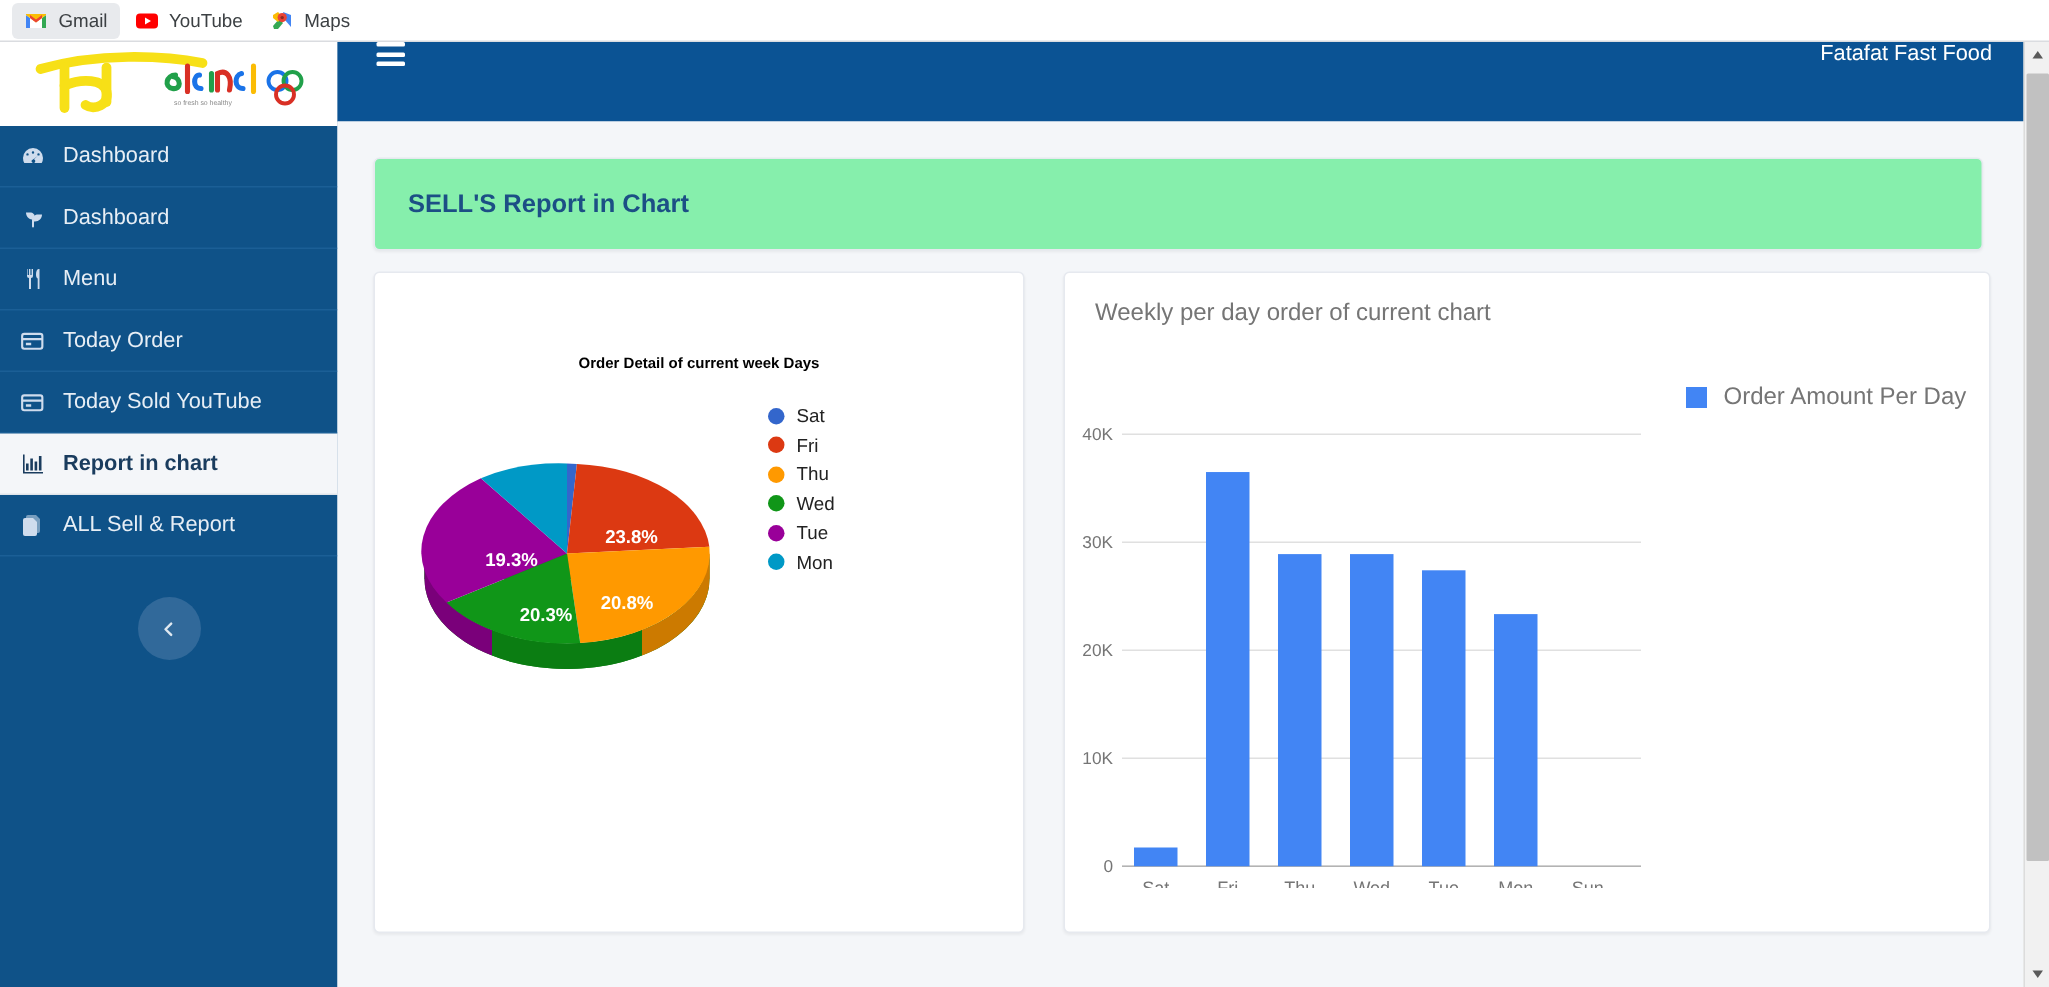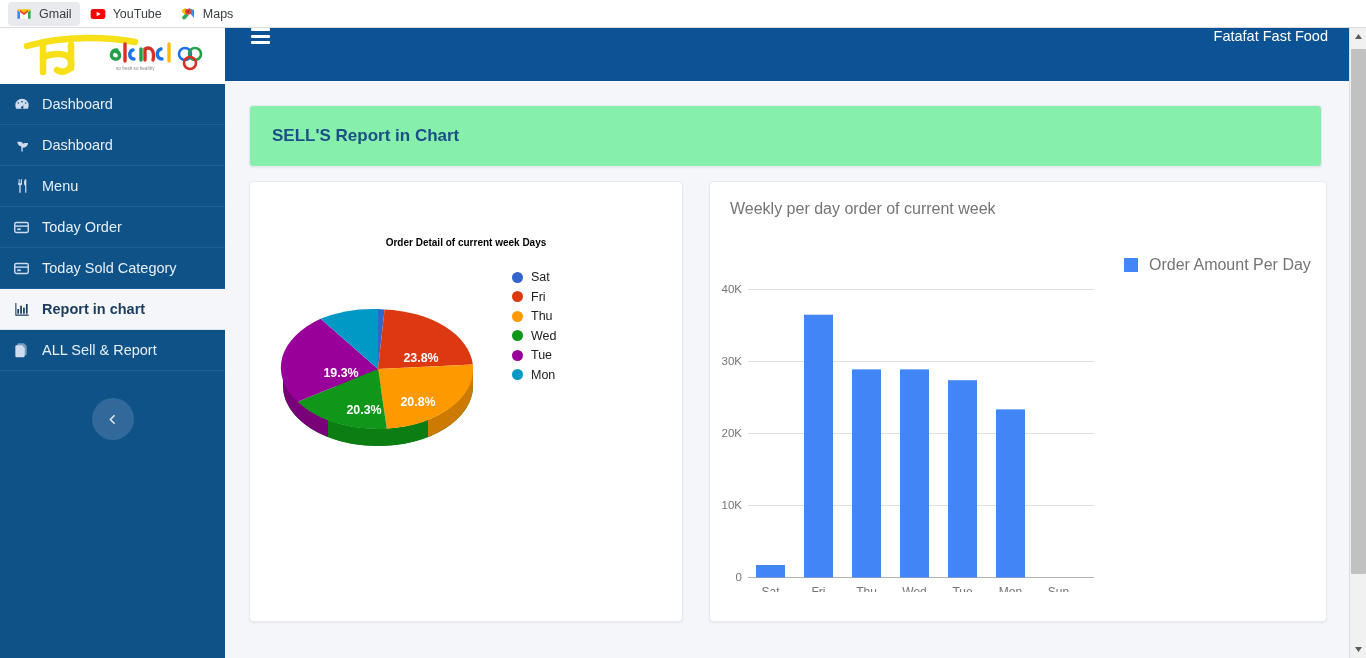--- a/index.html
+++ b/index.html
@@ -276,21 +276,21 @@
       </div>
 
       <div class="nav-item">
         <span class="ni-ico">
           <svg width="17" height="17" viewBox="0 0 24 24" fill="none" stroke="currentColor" stroke-width="2">
             <rect x="2.5" y="5" width="19" height="14" rx="2"></rect>
             <line x1="2.5" y1="10" x2="21.5" y2="10"></line>
             <line x1="6" y1="14.5" x2="11" y2="14.5" stroke-width="2.4"></line>
           </svg>
         </span>
-        <span>Today Sold Category</span>
+        <span>Today Sold YouTube</span>
       </div>
 
       <div class="nav-item active">
         <span class="ni-ico">
           <svg width="16" height="16" viewBox="0 0 24 24" fill="currentColor">
             <path d="M2 3h1.6v17.4H22V22H2z"></path>
             <rect x="5" y="12" width="2.6" height="7"></rect>
             <rect x="9.3" y="7" width="2.6" height="12"></rect>
             <rect x="13.6" y="10" width="2.6" height="9"></rect>
             <rect x="17.9" y="4.5" width="2.6" height="14.5"></rect>
@@ -402,21 +402,21 @@
               <span>Tue</span>
             </div>
             <div class="lg">
               <span class="dot" style="background:#0099c6"></span>
               <span>Mon</span>
             </div>
           </div>
         </section>
 
         <section class="chart-card card-bar">
-          <div class="bar-title">Weekly per day order of current week</div>
+          <div class="bar-title">Weekly per day order of current chart</div>
 
           <div class="bar-svg">
             <svg width="400" height="360" viewBox="0 0 400 360">
 
               <g stroke="#e0e0e0" stroke-width="1">
                 <line x1="32" y1="201.5" x2="378" y2="201.5"></line>
                 <line x1="32" y1="273.5" x2="378" y2="273.5"></line>
                 <line x1="32" y1="345.5" x2="378" y2="345.5"></line>
                 <line x1="32" y1="129.5" x2="378" y2="129.5"></line>
                 <line x1="32" y1="57.5" x2="378" y2="57.5"></line>

